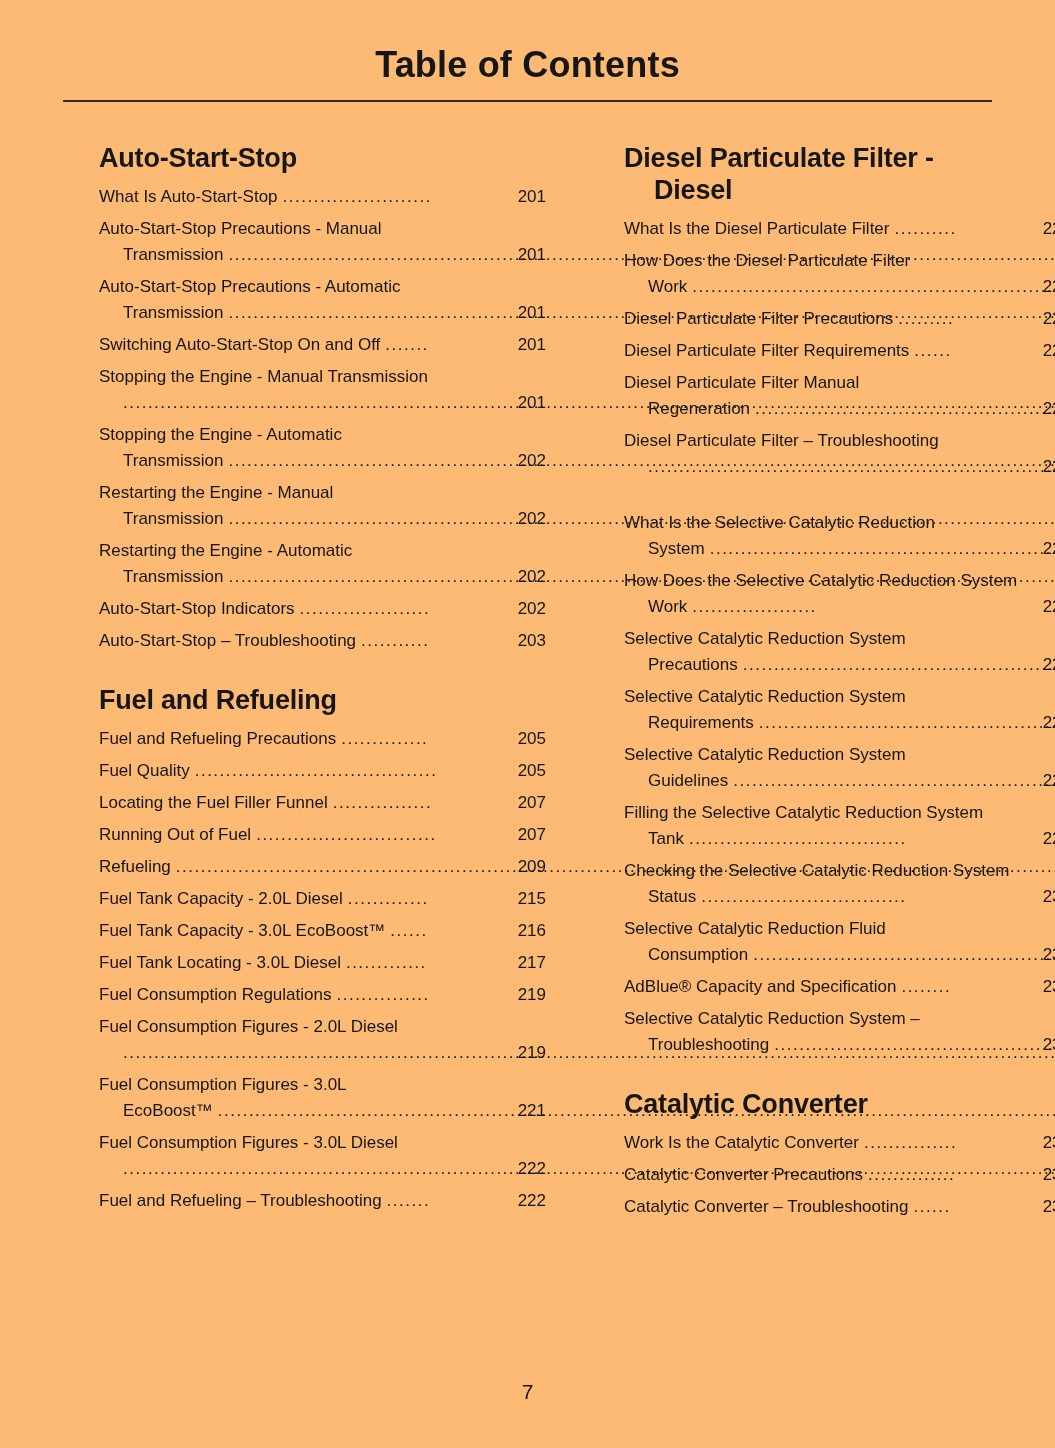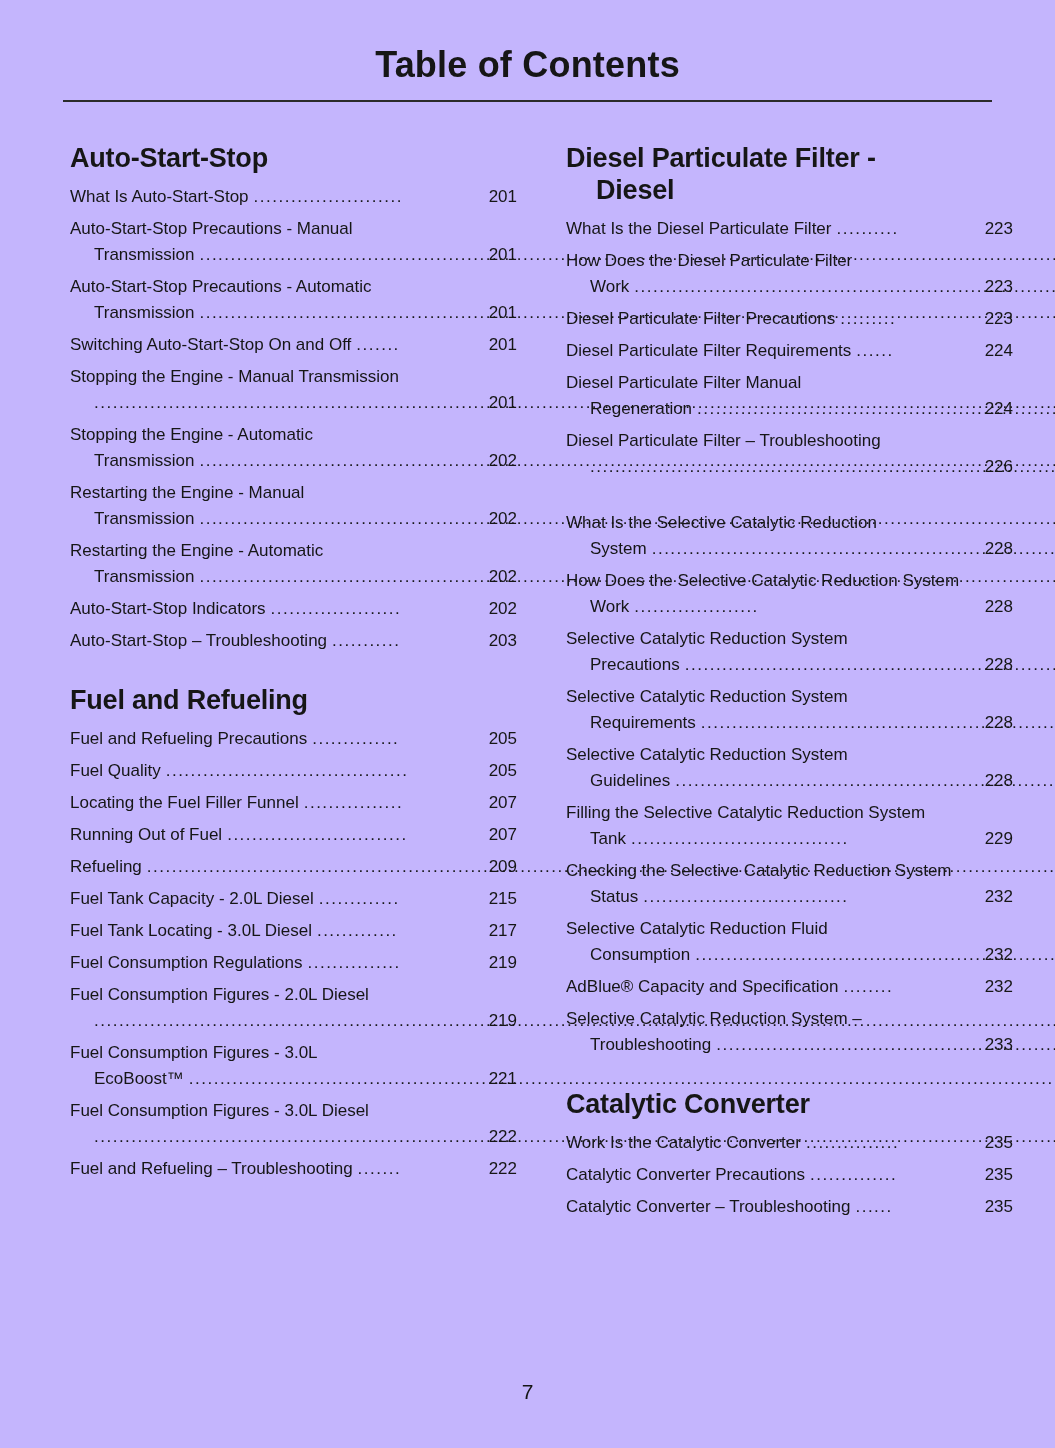--- a/index.html
+++ b/index.html
@@ -7,42 +7,42 @@
   body {
     background: #ffffff;
     font-family: "Liberation Sans", "DejaVu Sans", sans-serif;
     color: #161616;
   }
   .page {
     position: relative;
     width: 1055px;
     height: 1448px;
     margin: 0 auto;
-    background: #c4b5fd;
+    background: #fdba74;
     overflow: hidden;
   }
   .toc-title {
     margin: 0;
     padding-top: 44px;
     text-align: center;
     font-size: 36px;
     font-weight: 700;
     letter-spacing: 0.2px;
   }
   .rule {
     margin: 14px 63px 0 63px;
     border-bottom: 2px solid #2b2b2b;
     height: 0;
   }
   .columns {
     display: flex;
     gap: 49px;
     padding: 40px 42px 0 70px;
   }
-  .column { width: 447px; flex: 0 0 447px; }
+  .column { width: 447px; flex: 0 0 447px; margin-left: 29px; }
   .toc-section { margin-bottom: 30px; }
   .section-heading {
     font-size: 27px;
     line-height: 32px;
     font-weight: 700;
     margin: 0 0 10px 0;
     padding: 0 54px 0 30px;
     text-indent: -30px;
     letter-spacing: -0.2px;
   }
@@ -94,20 +94,21 @@
           <div class="entry"><span class="lbl">Auto-Start-Stop – Troubleshooting</span><span class="dots">...........</span><span class="pg">203</span></div>
         </section>
         <section class="toc-section">
           <h2 class="section-heading">Fuel and Refueling</h2>
           <div class="entry"><span class="lbl">Fuel and Refueling Precautions</span><span class="dots">..............</span><span class="pg">205</span></div>
           <div class="entry"><span class="lbl">Fuel Quality</span><span class="dots">.......................................</span><span class="pg">205</span></div>
           <div class="entry"><span class="lbl">Locating the Fuel Filler Funnel</span><span class="dots">................</span><span class="pg">207</span></div>
           <div class="entry"><span class="lbl">Running Out of Fuel</span><span class="dots">.............................</span><span class="pg">207</span></div>
           <div class="entry"><span class="lbl">Refueling</span><span class="dots">............................................................................................................................................................................................................................................................................................................</span><span class="pg">209</span></div>
           <div class="entry"><span class="lbl">Fuel Tank Capacity - 2.0L Diesel</span><span class="dots">.............</span><span class="pg">215</span></div>
+          <div class="entry"><span class="lbl">Fuel Tank Capacity - 3.0L EcoBoost™</span><span class="dots">......</span><span class="pg">216</span></div>
           <div class="entry"><span class="lbl">Fuel Tank Locating - 3.0L Diesel</span><span class="dots">.............</span><span class="pg">217</span></div>
           <div class="entry"><span class="lbl">Fuel Consumption Regulations</span><span class="dots">...............</span><span class="pg">219</span></div>
           <div class="entry"><span class="lbl">Fuel Consumption Figures - 2.0L Diesel</span><span class="dots"><br>............................................................................................................................................................................................................................................................................................................</span><span class="pg">219</span></div>
           <div class="entry"><span class="lbl">Fuel Consumption Figures - 3.0L EcoBoost™</span><span class="dots">............................................................................................................................................................................................................................................................................................................</span><span class="pg">221</span></div>
           <div class="entry"><span class="lbl">Fuel Consumption Figures - 3.0L Diesel</span><span class="dots"><br>............................................................................................................................................................................................................................................................................................................</span><span class="pg">222</span></div>
           <div class="entry"><span class="lbl">Fuel and Refueling – Troubleshooting</span><span class="dots">.......</span><span class="pg">222</span></div>
         </section>
       </div>
       <div class="column">
         <section class="toc-section">

